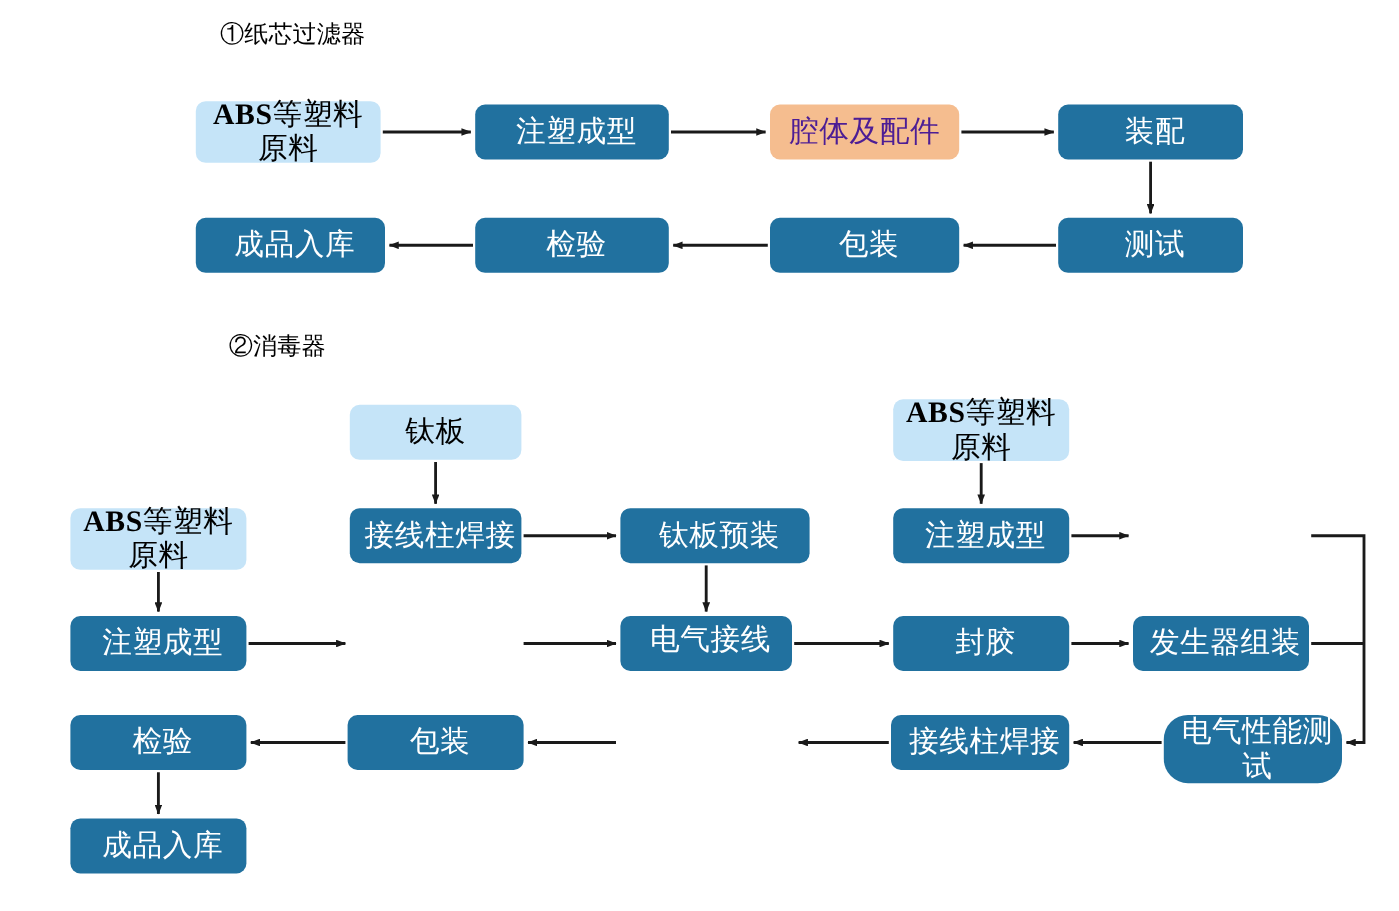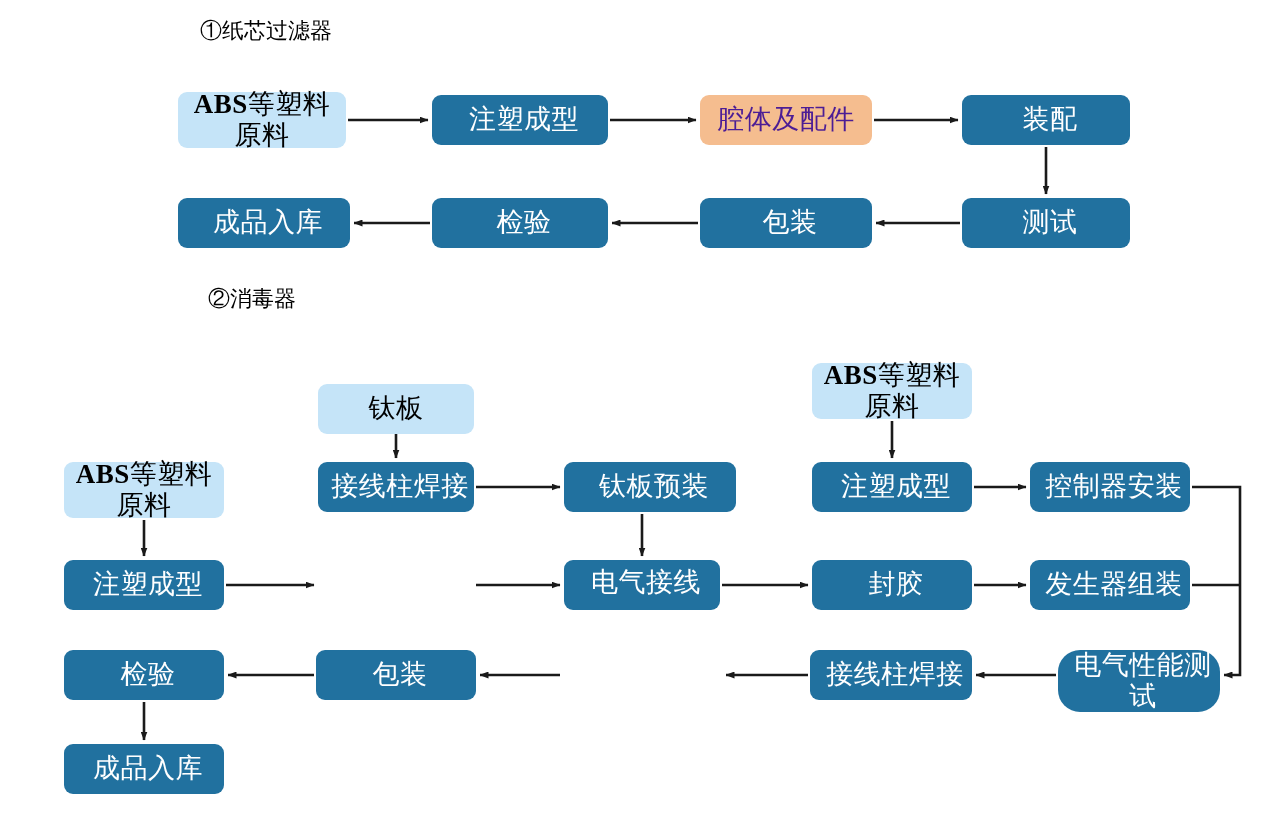--- a/index.html
+++ b/index.html
@@ -117,21 +117,21 @@
 
       <path d="M1192 487 L1240 487 L1240 675 L1224 675"></path>
     </g>
     <g stroke="#1a1a1a" stroke-width="2.6" fill="none">
       <path d="M1192 585 L1240 585"></path>
     </g>
   </svg>
 
   <div class="section-title" style="left:200px; top:20px;">①纸芯过滤器</div>
 
-  <div class="section-title" style="left:208px; top:288px;">②消毒器</div>
+  <div class="section-title" style="left:208px; top:304px;">②消毒器</div>
 
   <div class="node light" style="left:178px; top:92px; width:168px; height:56px;">
     <span class="lbl"><span class="abs-bold">ABS</span>等塑料<br>原料</span>
   </div>
   <div class="node dark" style="left:432px; top:95px; width:176px; height:50px;">
     <span class="lbl">注塑成型</span>
   </div>
   <div class="node orange" style="left:700px; top:95px; width:172px; height:50px;">
     <span class="lbl">腔体及配件</span>
   </div>
@@ -144,41 +144,38 @@
   <div class="node dark" style="left:700px; top:198px; width:172px; height:50px;">
     <span class="lbl">包装</span>
   </div>
   <div class="node dark" style="left:432px; top:198px; width:176px; height:50px;">
     <span class="lbl">检验</span>
   </div>
   <div class="node dark" style="left:178px; top:198px; width:172px; height:50px;">
     <span class="lbl">成品入库</span>
   </div>
 
-  <div class="node light" style="left:318px; top:368px; width:156px; height:50px;margin-top:16px;">
+  <div class="node light" style="left:318px; top:368px; width:156px; height:50px;">
     <span class="lbl">钛板</span>
   </div>
   <div class="node light" style="left:812px; top:363px; width:160px; height:56px;">
     <span class="lbl"><span class="abs-bold">ABS</span>等塑料<br>原料</span>
   </div>
   <div class="node light" style="left:64px; top:462px; width:160px; height:56px;">
     <span class="lbl"><span class="abs-bold">ABS</span>等塑料<br>原料</span>
   </div>
   <div class="node dark" style="left:318px; top:462px; width:156px; height:50px;">
     <span class="lbl">接线柱焊接</span>
   </div>
   <div class="node dark" style="left:564px; top:462px; width:172px; height:50px;">
     <span class="lbl">钛板预装</span>
   </div>
   <div class="node dark" style="left:812px; top:462px; width:160px; height:50px;">
     <span class="lbl">注塑成型</span>
   </div>
-  <div class="node dark" style="left:1030px; top:462px; width:160px; height:50px;">
-    <span class="lbl">控制器安装</span>
-  </div>
   <div class="node dark" style="left:64px; top:560px; width:160px; height:50px;">
     <span class="lbl">注塑成型</span>
   </div>
   <div class="node dark" style="left:564px; top:560px; width:156px; height:50px;font-family:Liberation Mono, monospace;">
     <span class="lbl">电气接线</span>
   </div>
   <div class="node dark" style="left:812px; top:560px; width:160px; height:50px;">
     <span class="lbl">封胶</span>
   </div>
   <div class="node dark" style="left:1030px; top:560px; width:160px; height:50px;">

